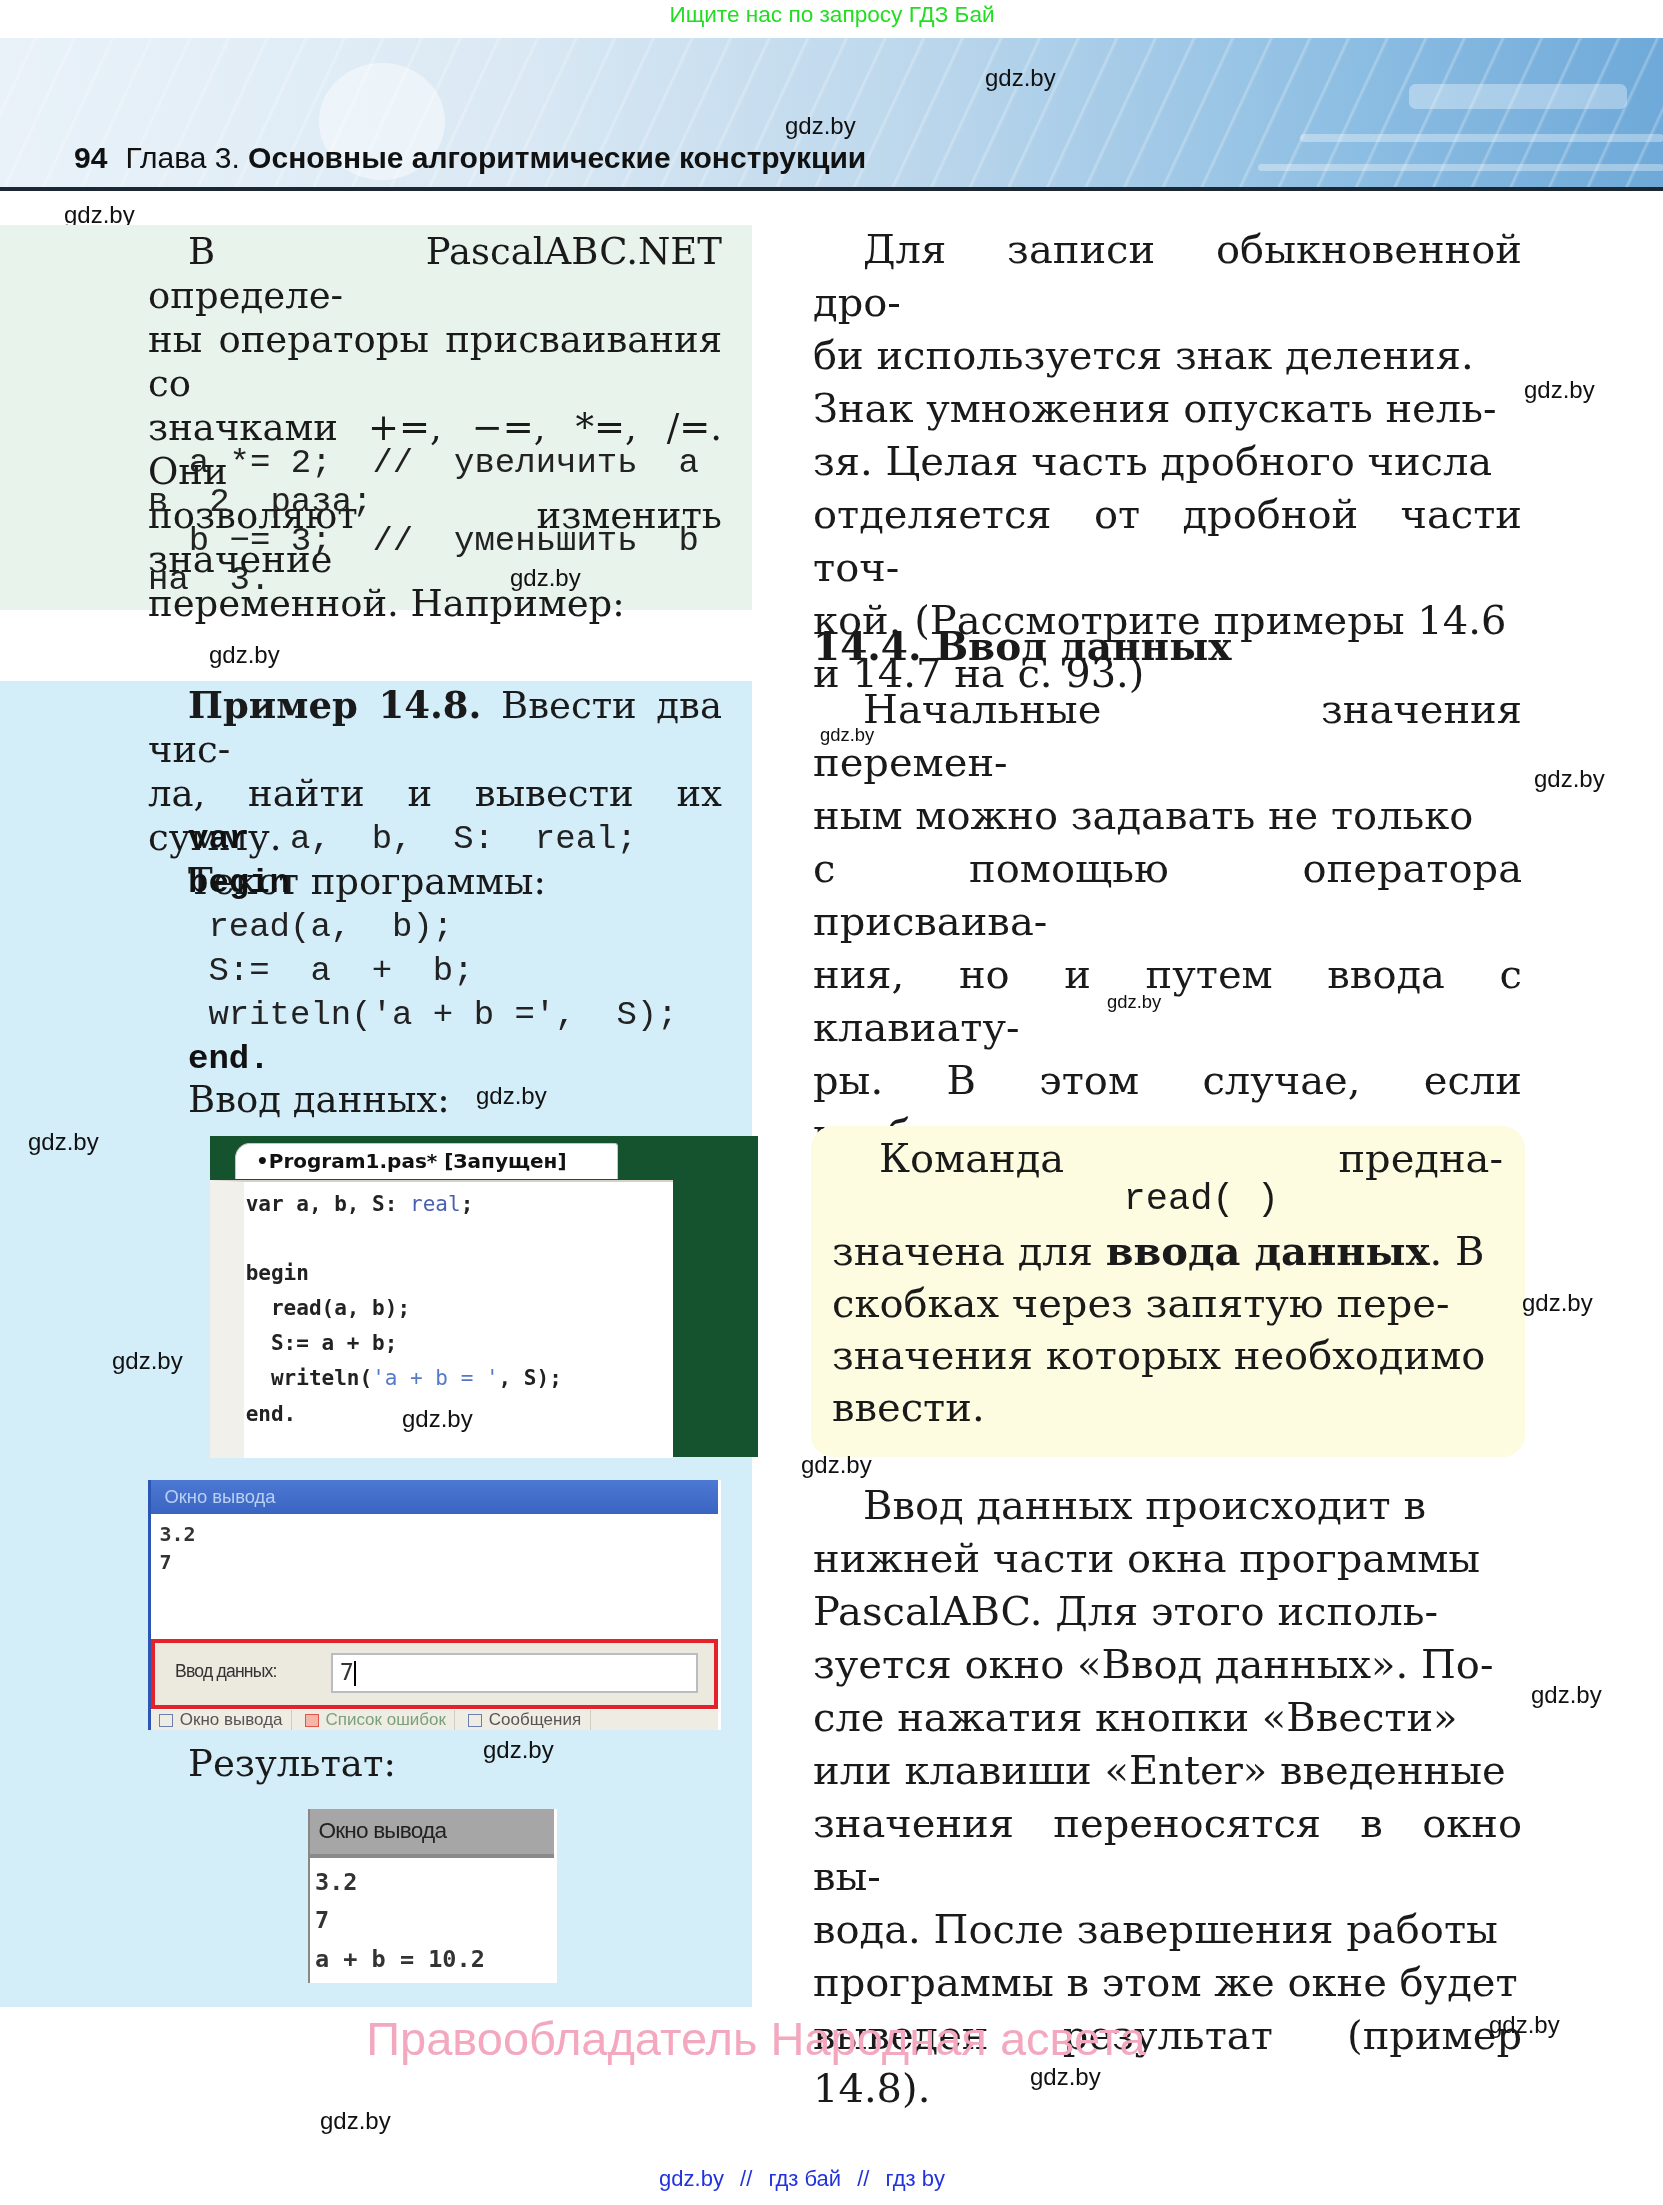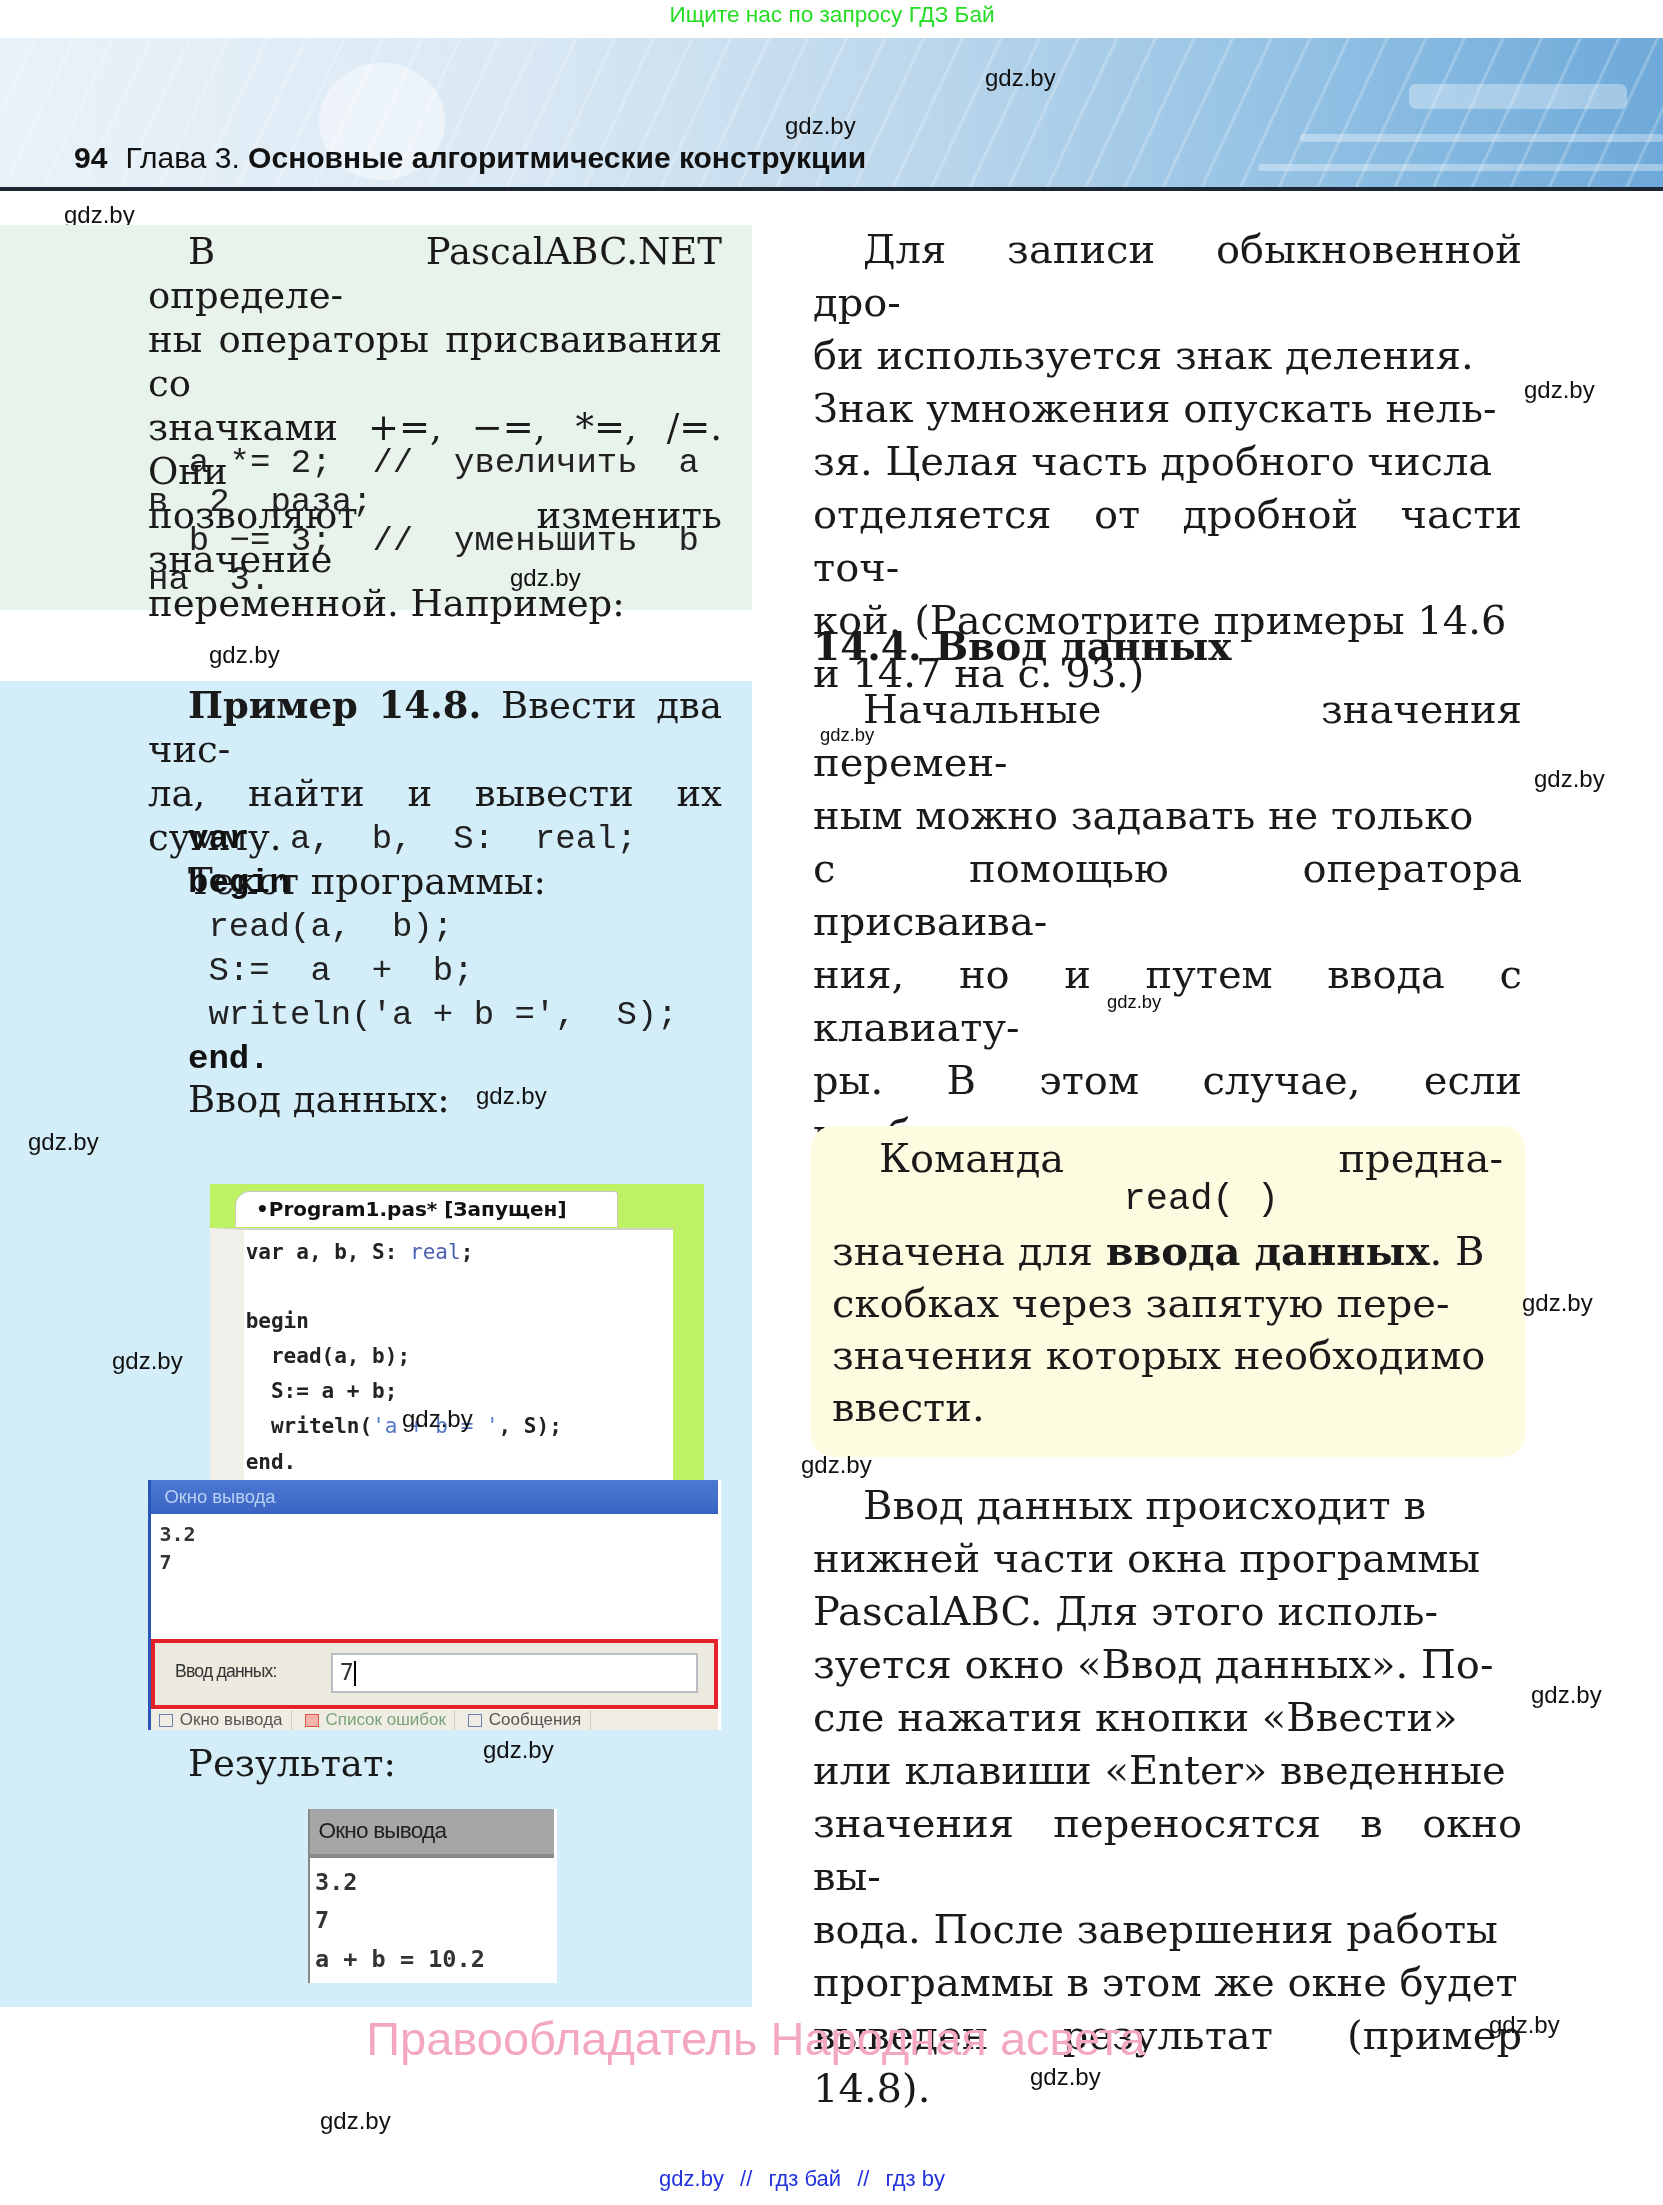--- a/index.html
+++ b/index.html
@@ -41,21 +41,21 @@
   .box-blue {
     left: 0; top: 681px; width: 752px; height: 1326px; background: #d3edf9;
   }
   .p-text { font-size: 37px; line-height: 44px; text-align: justify; }
   .mono { font-family: "Liberation Mono", "DejaVu Sans Mono", monospace; }
   .code-line { font-family: "Liberation Mono", "DejaVu Sans Mono", monospace; font-size: 34px; line-height: 44px; white-space: pre; color: #222; }
   .kw { font-weight: bold; color: #111; }
 
   
   .ide {
-    left: 210px; top: 1136px; width: 494px; height: 321px; background: #bef264; margin-top: 48px;
+    left: 210px; top: 1136px; width: 548px; height: 321px; background: #14532d;
   }
   .ide-tab {
     position: absolute; left: 25px; top: 6.7px; height: 35px; width: 361px;
     background: #ffffff; border: 0.8px solid #c8c8c0; border-bottom: none;
     border-radius: 15px 3.4px 0 0;
     font-family: "DejaVu Sans", sans-serif; font-weight: bold; font-size: 20px;
     line-height: 35px; padding-left: 20px; color: #111; white-space: nowrap;
   }
   .ide-editor {
     position: absolute; left: 0; top: 44px; width: 463px; height: 278px;

